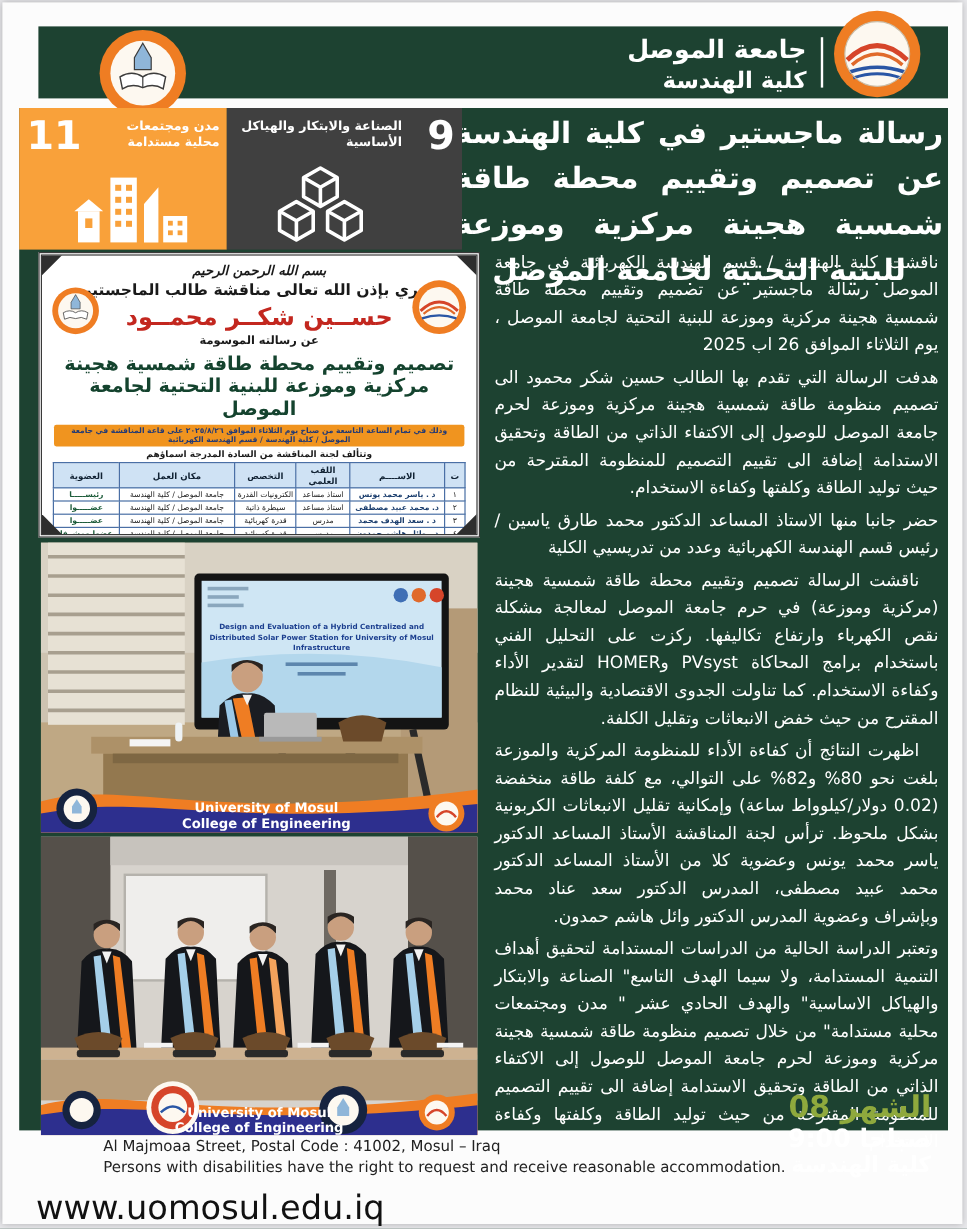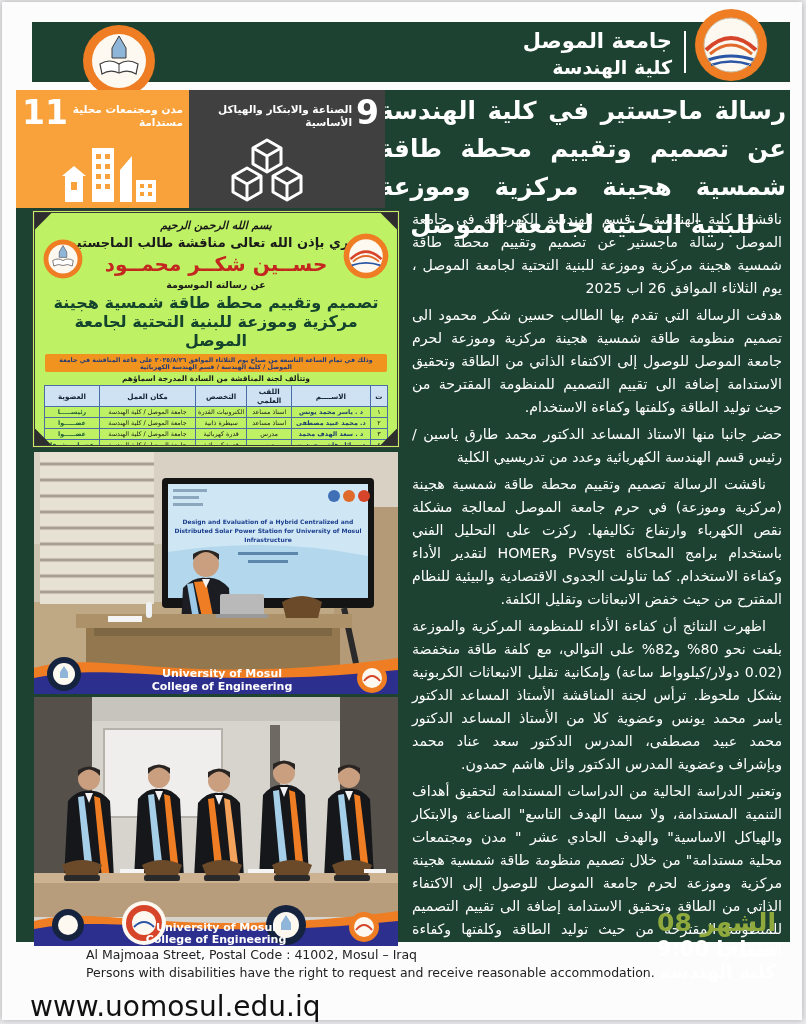--- a/index.html
+++ b/index.html
@@ -10,32 +10,32 @@
   .header-bar{position:absolute;left:30px;top:20px;width:758px;height:60px;}
   .header-text{position:absolute;right:118px;top:6px;text-align:right;color:#fff;font-weight:bold;line-height:1.3;}
   .header-text .l1{font-size:21px;}
   .header-text .l2{font-size:19px;}
   .header-sep{position:absolute;right:104px;top:9px;width:2px;height:42px;background:#fff;}
   .logo{border-radius:50%;}
   .logo-college-hd{position:absolute;right:22px;top:-14px;width:74px;height:74px;}
   .logo-univ-hd{position:absolute;left:50px;top:2px;width:74px;height:74px;}
   
   .sdg{position:absolute;top:88px;height:118px;color:#fff;overflow:hidden;}
-  .sdg-head{display:flex;align-items:flex-end;padding:6px 6px 0 6px;gap:4px;}
+  .sdg-head{display:flex;align-items:center;padding:6px 6px 0 6px;gap:21px;}
   .sdg-num{font-size:33px;font-weight:bold;line-height:1;}
   .sdg-label{font-size:10.5px;font-weight:bold;text-align:right;line-height:1.25;direction:rtl;}
   .sdg-icon{position:absolute;bottom:4px;left:50%;transform:translateX(-50%);}
   .tile11{left:14px;width:173px;background:#f9a13a;}
   .tile9{left:187px;width:196px;background:#404040;}
   .main-green{position:absolute;left:14px;top:88px;width:774px;height:852px;}
   .title-block{position:absolute;left:355px;top:0;width:423px;height:118px;color:#fff;}
   .title-text{direction:rtl;text-align:justify;text-align-last:center;font-size:24.5px;font-weight:bold;line-height:1.55;padding:2px 8px 0 8px;}
   
   .leftcol{position:absolute;left:16px;top:120px;width:368px;}
-  .doc{position:absolute;left:0;top:0;width:368px;height:238px;background:#bef264;border:3px double #3a3a3a;box-sizing:border-box;color:#1a1a1a;overflow:hidden;}
+  .doc{position:absolute;left:0;top:0;width:368px;height:238px;background:#ffffff;border:3px double #3a3a3a;box-sizing:border-box;color:#1a1a1a;overflow:hidden;}
   .doc .corner{position:absolute;width:26px;height:26px;background:#2e2e2e;}
   .doc .c-tl{left:-14px;top:-14px;transform:rotate(45deg);}
   .doc .c-tr{right:-14px;top:-14px;transform:rotate(45deg);}
   .doc .c-bl{left:-14px;bottom:-14px;transform:rotate(45deg);}
   .doc .c-br{right:-14px;bottom:-14px;transform:rotate(45deg);}
   .doc-bism{text-align:center;font-family:"DejaVu Serif",serif;font-style:italic;font-weight:bold;font-size:11px;margin-top:6px;}
   .doc-intro{text-align:center;font-size:13px;font-weight:bold;margin-top:3px;direction:rtl;}
   .doc-student{text-align:center;font-size:20px;font-weight:bold;color:#c3271f;margin-top:2px;direction:rtl;}
   .doc-about{text-align:center;font-size:9.5px;font-weight:bold;margin-top:3px;direction:rtl;}
   .doc-thesis{text-align:center;font-size:16px;font-weight:bold;color:#14432e;margin-top:3px;direction:rtl;padding:0 14px;}

